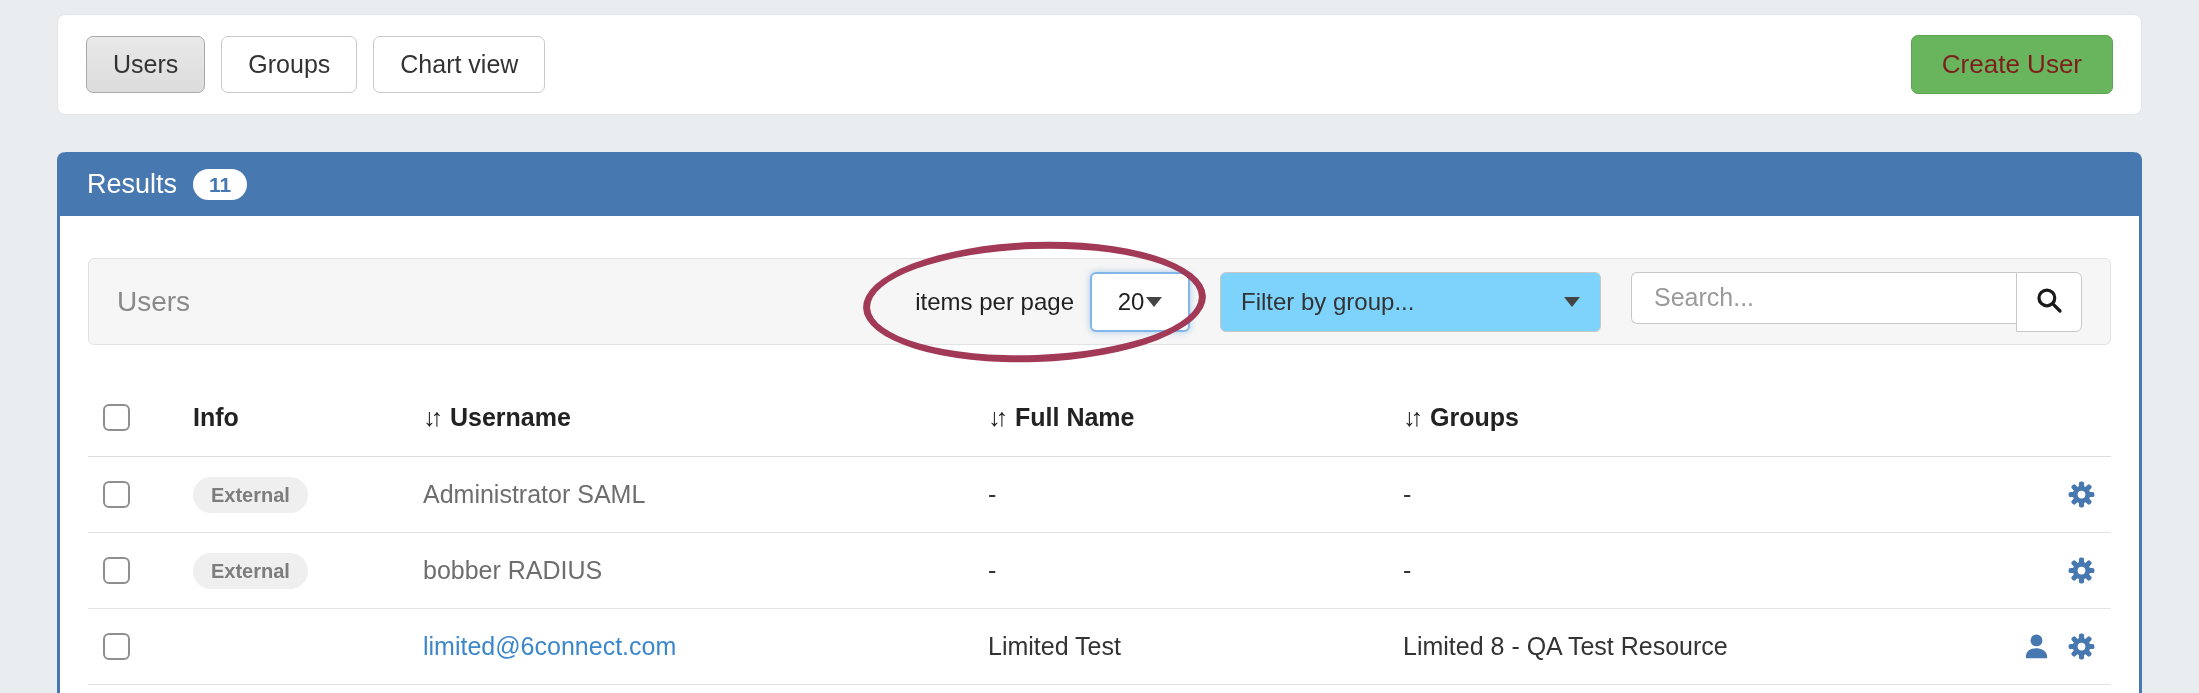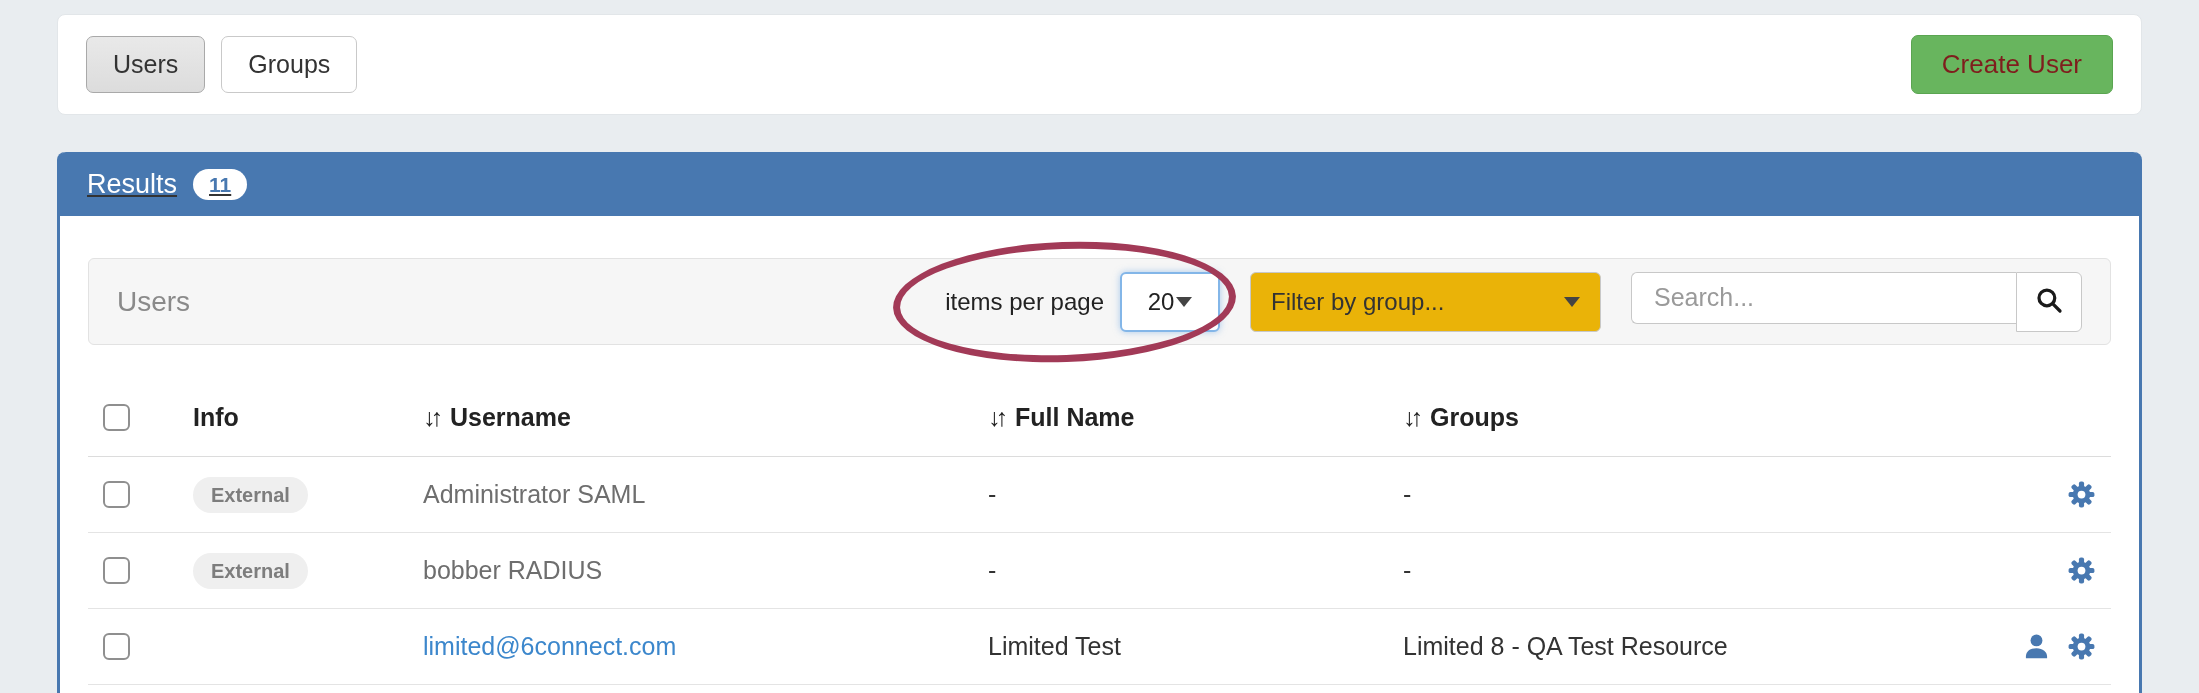--- a/index.html
+++ b/index.html
@@ -65,21 +65,20 @@
   }
   .results-header {
     background: #4878b0;
     height: 64px;
     margin: 0 -1px;
     border-radius: 7px 7px 0 0;
     display: flex;
     align-items: center;
     padding: 0 28px;
     gap: 16px;
-    text-decoration: underline;
   }
   .results-title { color: #fff; font-size: 27px; }
   .results-badge {
     background: #fff; color: #4878b0;
     font-size: 21px; font-weight: bold;
     border-radius: 999px;
     padding: 5px 16px;
     line-height: 1;
     text-align: center;
   }
@@ -118,22 +117,22 @@
     position: absolute;
     top: -30px; bottom: -30px; left: -52px; right: -16px;
     border: 7px solid #a23a57;
     border-radius: 50%;
     transform: rotate(-2deg);
     pointer-events: none;
     z-index: 5;
   }
 
   .filter-select {
-    width: 351px; height: 60px;
-    background: #eab308;
+    width: 381px; height: 60px;
+    background: #7dd3fc;
     border: 1px solid #c8c8c8;
     border-radius: 6px;
     display: flex; align-items: center;
     padding: 0 20px;
     font-size: 24px; color: #333;
     cursor: pointer;
   }
   .filter-select .caret { margin-left: auto; }
   .caret {
     width: 0; height: 0;
@@ -226,20 +225,21 @@
     line-height: 0;
   }
 </style>
 </head>
 <body>
 
 <div class="top-card">
   <div class="view-tabs">
     <button class="tab-btn active">Users</button>
     <button class="tab-btn">Groups</button>
+    <button class="tab-btn">Chart view</button>
   </div>
   <div class="spacer"></div>
   <button class="create-btn">Create User</button>
 </div>
 
 <div class="results-panel">
   <div class="results-header">
     <span class="results-title">Results</span>
     <span class="results-badge">11</span>
   </div>

